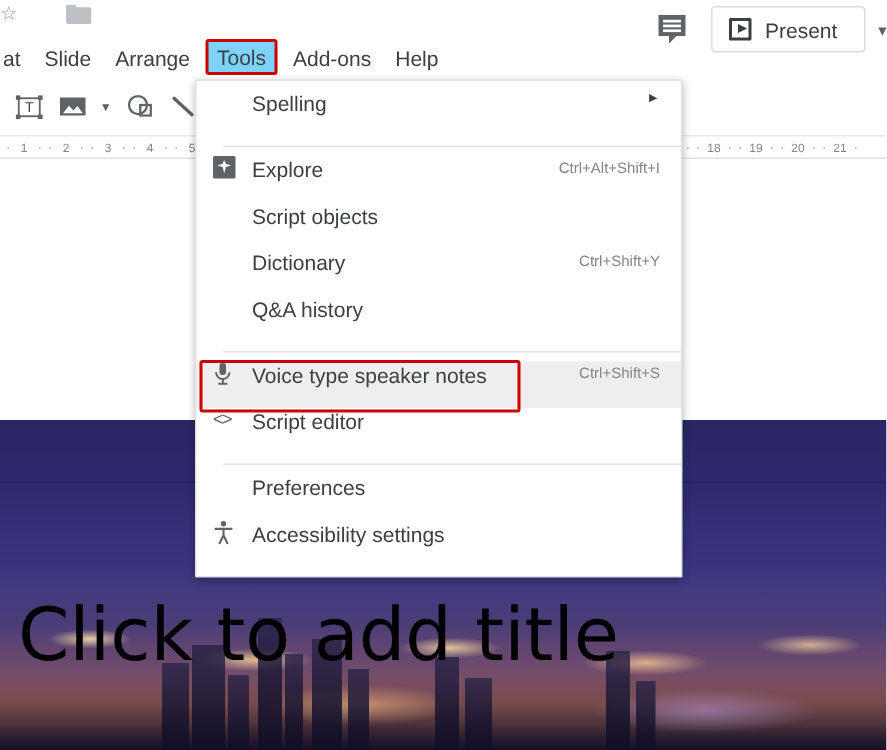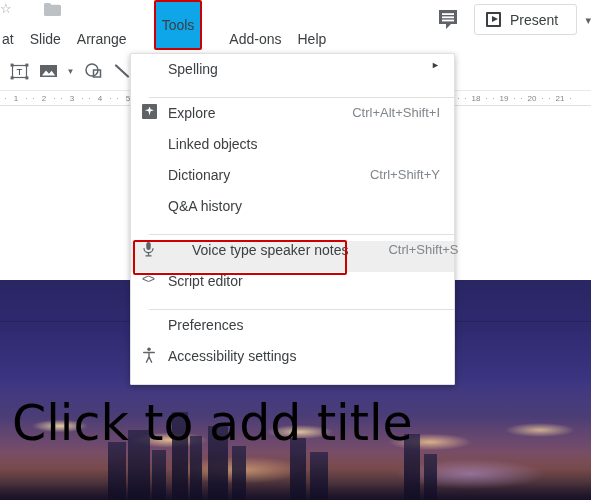--- a/index.html
+++ b/index.html
@@ -95,25 +95,25 @@
     color: #3c4043;
   }
   .menu-item {
     padding: 2px 8px;
     cursor: pointer;
     white-space: nowrap;
     line-height: 18px;
   }
   .menu-item.clipped { padding-left: 2px; }
   .menu-item.highlighted {
-    background: #0ea5e9;
+    background: #7dd3fc;
     border: 2px solid #cc0000;
     border-radius: 2px;
-    padding: 14px 6px;
-    margin: 0 19px;
+    padding: 1px 6px;
+    margin: 0 2px;
   }
   #last-edit {
     margin-left: 13px;
     font-size: 13px;
     color: #5f6368;
     text-decoration: underline;
     white-space: nowrap;
     cursor: pointer;
   }
 
@@ -276,34 +276,33 @@
     color: #5f6368;
   }
   .mi-label {
     font-size: 14px;
     color: #3c4043;
     flex: 1;
     white-space: nowrap;
     line-height: 18px;
   }
   .mi-shortcut {
-    font-size: 13px;
+    font-size: 10px;
     color: #80868b;
     white-space: nowrap;
     margin-left: 16px;
     line-height: 18px;
   }
   .mi-arrow {
     color: #3c4043;
     font-size: 9px;
     margin-left: 16px;
   }
   .mi.active {
     background: #eeeeee;
-    gap: 24px;
   }
   .mi.ringed::after {
     content: "";
     position: absolute;
     left: 2px; top: -1px;
     width: 210px; height: 31px;
     border: 2px solid #cc0000;
     border-radius: 2px;
     pointer-events: none;
   }
@@ -450,21 +449,21 @@
   <div class="mi">
     <span class="mi-icon">
         <span class="explore-badge"></span>
       </span>
     <span class="mi-label">Explore</span>
     <span class="mi-shortcut">Ctrl+Alt+Shift+I</span>
   </div>
 
   <div class="mi">
     <span class="mi-icon"></span>
-    <span class="mi-label">Linked objects</span>
+    <span class="mi-label">Script objects</span>
     <span class="mi-shortcut"></span>
   </div>
 
   <div class="mi">
     <span class="mi-icon"></span>
     <span class="mi-label">Dictionary</span>
     <span class="mi-shortcut">Ctrl+Shift+Y</span>
   </div>
 
   <div class="mi">

